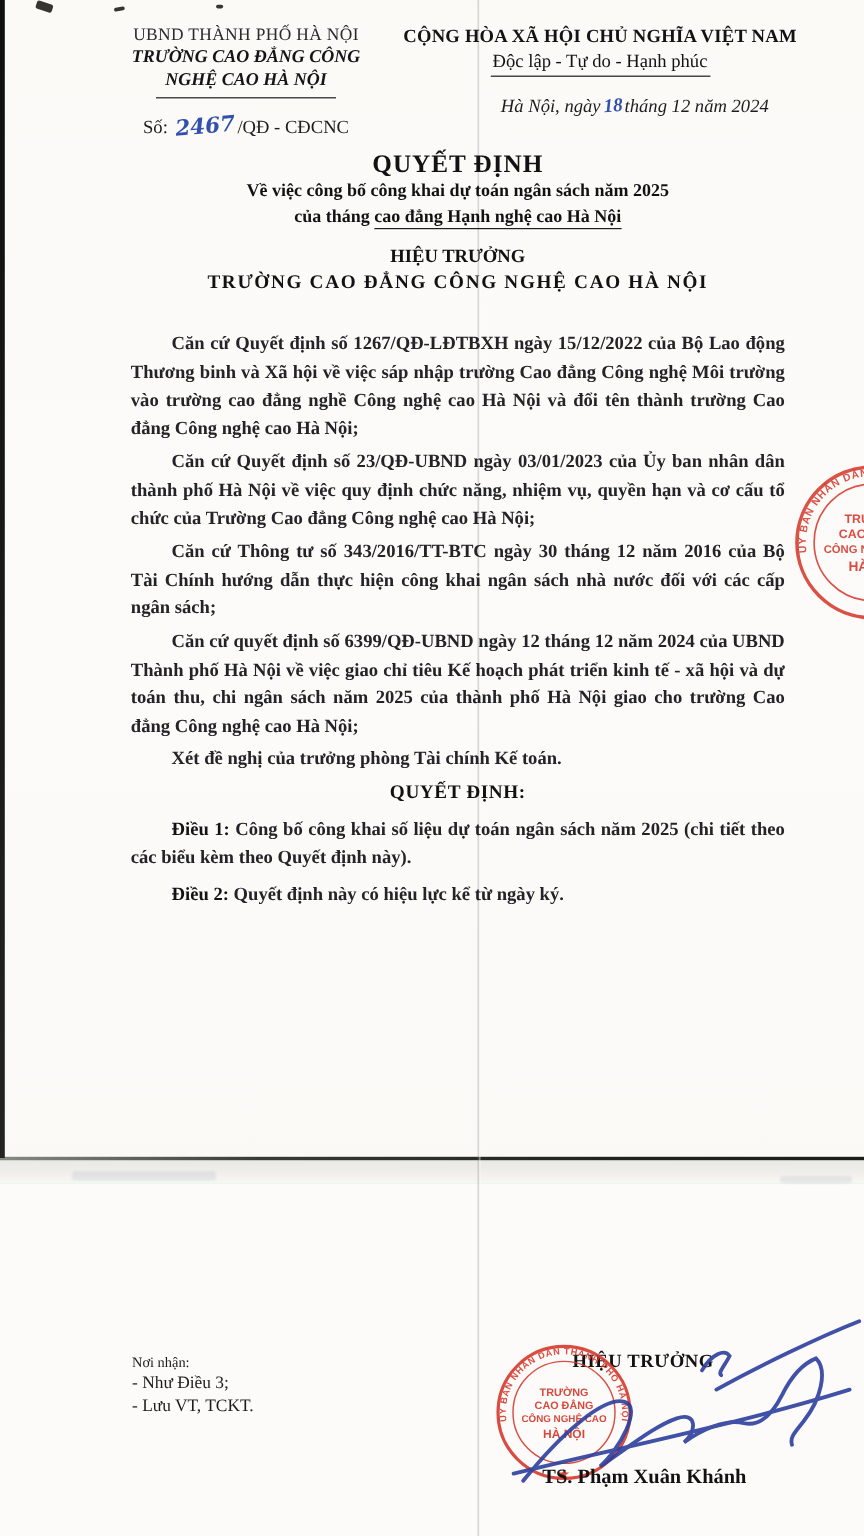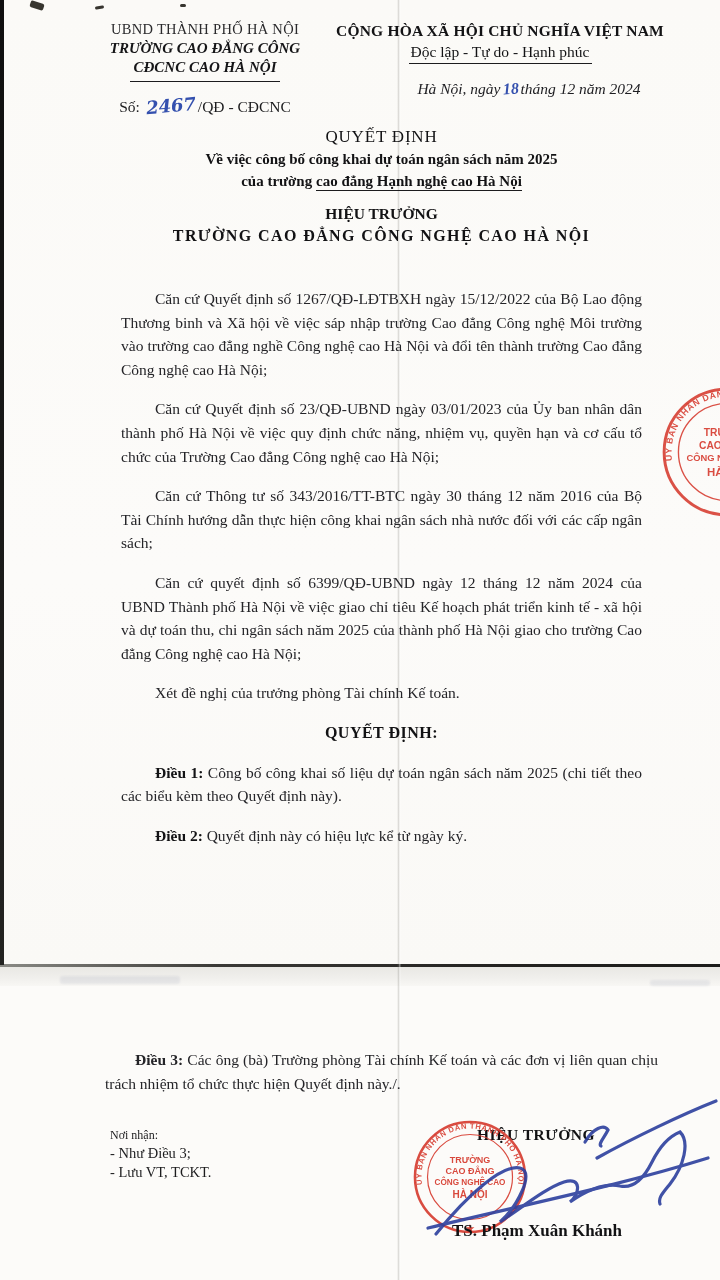--- a/index.html
+++ b/index.html
@@ -27,31 +27,31 @@
         display:inline-block;transform:rotate(-5deg);margin:0 2px;}
   .motto{left:330px;top:22px;width:340px;text-align:center;}
   .motto-l1{font-size:15.5px;font-weight:bold;letter-spacing:.2px;color:#131315;}
   .motto-l2{display:inline-block;margin-top:3px;font-size:15.5px;font-weight:normal;color:#131315;
             border-bottom:1.6px solid #1c1c1e;padding:0 2px 2px;}
   .dateline{margin-top:16px;margin-left:58px;font-size:15.5px;font-style:italic;color:#1e1e22;}
   .day{font-style:italic;font-weight:bold;font-size:16px;display:inline-block;transform:rotate(-4deg);margin:0 1px 0 3px;}
 
   
   .title{left:105px;top:126px;width:553px;text-align:center;color:#121214;}
-  .title-main{font-size:17px;font-weight:normal;letter-spacing:.8px;line-height:21px;}
+  .title-main{font-size:21px;font-weight:bold;letter-spacing:.8px;line-height:21px;}
   .title-sub{font-size:15px;font-weight:bold;line-height:19px;margin-top:3px;}
   .u{border-bottom:1.5px solid #1c1c1e;padding-bottom:1px;}
   .issuer{left:105px;top:204px;width:553px;text-align:center;color:#121214;}
   .issuer-l1{font-size:15.5px;font-weight:bold;line-height:20px;}
   .issuer-l2{font-size:16px;font-weight:bold;letter-spacing:1.4px;line-height:21px;margin-top:1px;}
 
   
   .bodytext{left:105px;top:271px;width:553px;font-size:15.5px;line-height:23.6px;
             text-align:justify;color:#242428;}
-  .bodytext p{margin:16px;text-indent:34px;}
+  .bodytext p{margin:4px;text-indent:34px;font-weight:bold;}
   .bodytext p.sp4{margin-top:4px;}
   .bodytext p.sp7{margin-top:7px;}
   .qd-heading{text-align:center;font-weight:bold;font-size:16px;letter-spacing:.5px;
               margin:13px 0 12px;text-indent:0 !important;color:#121214;}
   .article{margin-top:7px !important;}
   .article b{color:#131315;}
 
   .article3{left:105px;top:1048px;width:553px;font-size:15.5px;line-height:23.6px;text-align:justify;color:#242428;}
   .article3 p{margin:0;text-indent:30px;}
 
@@ -81,41 +81,41 @@
   <div class="abs fold-line"></div>
   <div class="abs speck" style="left:30px;top:2px;width:14px;height:7px;transform:rotate(18deg);"></div>
   <div class="abs speck" style="left:95px;top:6px;width:9px;height:3px;transform:rotate(-10deg);"></div>
   <div class="abs speck" style="left:180px;top:4px;width:6px;height:3px;"></div>
   <div class="abs smudge" style="left:60px;top:976px;width:120px;height:8px;"></div>
   <div class="abs smudge" style="left:650px;top:980px;width:60px;height:6px;"></div>
 
   <div class="abs org">
     <div class="org-l1">UBND THÀNH PHỐ HÀ NỘI</div>
     <div class="org-l2">TRƯỜNG CAO ĐẲNG  CÔNG</div>
-    <div class="org-l3">CĐCNC CAO HÀ NỘI</div>
+    <div class="org-l3">NGHỆ CAO HÀ NỘI</div>
     <div class="org-rule"></div>
     <div class="doc-no">
       <span>Số:</span>
       <span class="hand" style="color:#3450ae;">2467</span><span>/QĐ - CĐCNC</span>
     </div>
   </div>
 
   <div class="abs motto">
     <div class="motto-l1">CỘNG HÒA XÃ HỘI CHỦ NGHĨA VIỆT NAM</div>
     <div><span class="motto-l2">Độc lập - Tự do - Hạnh phúc</span></div>
     <div class="dateline">
       <span>Hà Nội, ngày</span><span class="day" style="color:#3450ae;">18</span><span>tháng 12 năm 2024</span>
     </div>
   </div>
 
   <div class="abs title">
     <div class="title-main">QUYẾT ĐỊNH</div>
     <div class="title-sub">Về việc công bố công khai dự toán ngân sách năm 2025</div>
     <div class="title-sub">
-      <span>của trường</span>
+      <span>của tháng</span>
       <span class="u">cao đẳng Hạnh nghệ cao Hà Nội</span>
     </div>
   </div>
 
   <div class="abs issuer">
     <div class="issuer-l1">HIỆU TRƯỞNG</div>
     <div class="issuer-l2">TRƯỜNG CAO ĐẲNG CÔNG NGHỆ CAO HÀ NỘI</div>
   </div>
 
   <div class="abs bodytext">
@@ -148,26 +148,20 @@
     </text>
     <g font-family="Liberation Sans, sans-serif" font-weight="bold" fill="#d63a2e" opacity="0.9" text-anchor="middle">
       <text x="70" y="56" font-size="9">TRƯỜNG</text>
       <text x="70" y="67" font-size="9">CAO ĐẲNG</text>
       <text x="70" y="78" font-size="8.2">CÔNG NGHỆ CAO</text>
       <text x="70" y="91" font-size="10">HÀ NỘI</text>
       <text x="70" y="125" font-size="10">★</text>
     </g>
   </svg>
 
-  <div class="abs article3">
-    <p>
-      <b>Điều 3:</b>
-      <span>Các ông (bà) Trường phòng Tài chính Kế toán và các đơn vị liên quan chịu trách nhiệm tổ chức thực hiện Quyết định này./.</span>
-    </p>
-  </div>
 
   <div class="abs recipients">
     <div class="recipients-h">Nơi nhận:</div>
     <div class="item">- Như  Điều 3;</div>
     <div class="item">- Lưu VT, TCKT.</div>
   </div>
 
   <div class="abs sig-title">HIỆU TRƯỞNG</div>
 
   <svg class="abs stamp-svg stamp-sig" width="140" height="140" viewBox="0 0 140 140">

